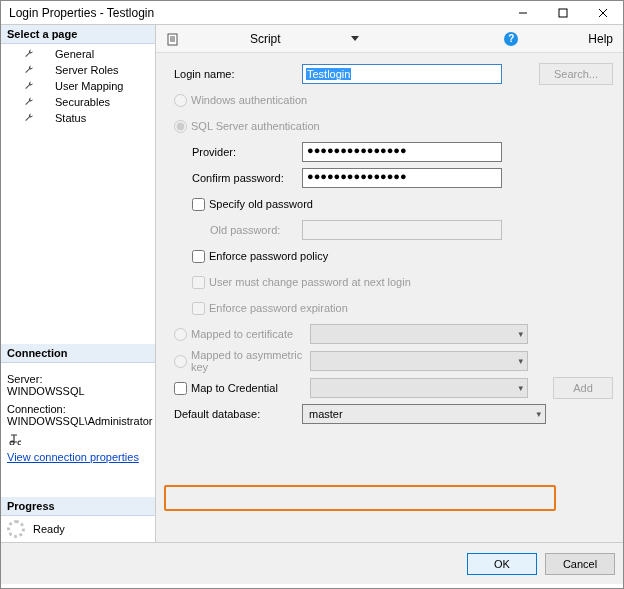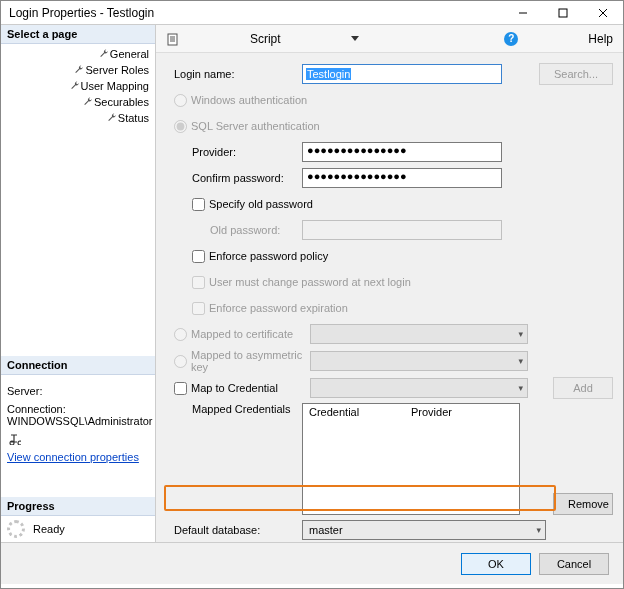--- a/index.html
+++ b/index.html
@@ -40,23 +40,22 @@
     background: #fff;
   }
   .section-head {
     background: #e6eef7;
     font-weight: bold;
     padding: 3px 6px;
     border-bottom: 1px solid #c9d5e6;
   }
   .nav-list { padding: 2px 0; }
   .nav-item {
-    display: flex; align-items: center; gap: 0;
-    padding: 2px 6px;
-    justify-content: flex-end;
+    display: flex; align-items: center; gap: 20px;
+    padding: 2px 22px;
   }
   .wrench-icon {
     width: 12px; height: 12px;
     display: inline-block;
     position: relative;
   }
   .wrench-icon svg { width: 12px; height: 12px; }
   .spacer { flex: 1; }
   .conn-box { padding: 4px 6px; font-size: 11px; }
   .conn-box .lbl { margin-top: 6px; }
@@ -144,21 +143,21 @@
   .highlight-box {
     position:absolute;
     border:2px solid #e87a1a;
     border-radius:2px;
     pointer-events:none;
   }
   .footer {
     height: 42px;
     border-top: 1px solid #ccc;
     display:flex; align-items:center; justify-content:flex-end;
-    gap:8px; padding: 0 14px;
+    gap:8px; padding: 0 8px;
     background:#f0f0f0;
   }
   .login-sel{
     background:#3399ff;color:#fff;padding:0 1px;
   }
 </style>
 </head>
 <body>
 
 <div class="titlebar">
@@ -214,20 +213,21 @@
         <span class="wrench-icon"><svg viewBox="0 0 16 16">
               <path d="M13 4a3 3 0 0 1-4 3L4 12l-1-1 5-5a3 3 0 0 1 3-4l-1.5 1.5L10 5l1.5.5L13 4z" fill="#555"></path>
             </svg></span>
         <span>Status</span>
       </div>
     </div>
     <div class="spacer"></div>
     <div class="section-head">Connection</div>
     <div class="conn-box">
       <div class="lbl">Server:</div>
+      <div>WINDOWSSQL</div>
       <div class="lbl">Connection:</div>
       <div>WINDOWSSQL\Administrator</div>
       <div style="margin-top:6px;">
         <span class="conn-icon">
           <svg width="14" height="12" viewBox="0 0 14 12">
               <path d="M3 10a2 2 0 1 1 0 .01zM11 10a2 2 0 1 1 0 .01zM4 9h6M7 9V2M4 2h6" stroke="#333" fill="none" stroke-width="1.2"></path>
             </svg>
         </span>
         <a class="link">View connection properties</a>
       </div>
@@ -328,33 +328,20 @@
         <input type="checkbox" class="check" style="">
         <span style="width:119px;">Map to Credential</span>
         <div class="combo dis">
             <span></span>
             <span class="arr">▾</span>
           </div>
         <div style="flex:1"></div>
         <button class="btn dis" style="width:60px;">Add</button>
       </div>
 
-      <div class="row" style="align-items:flex-start;">
-        <div class="lblcol indent1" style="padding-left:18px;">Mapped Credentials</div>
-        <div class="mapped-box">
-          <div class="mapped-head">
-            <span>Credential</span>
-            <span>Provider</span>
-          </div>
-        </div>
-        <div style="flex:1"></div>
-        <div style="align-self:flex-end;">
-          <button class="btn" style="width:60px;">Remove</button>
-        </div>
-      </div>
 
       <div class="row" style="margin-top:4px;position:relative;">
         <div class="lblcol">Default database:</div>
         <div class="combo" style="width:244px;background:#eaeaea;">
           <span>master</span>
           <span class="arr">▾</span>
         </div>
       </div>
 
       <div class="highlight-box" style="left:8px;top:432px;width:392px;height:26px;"></div>

